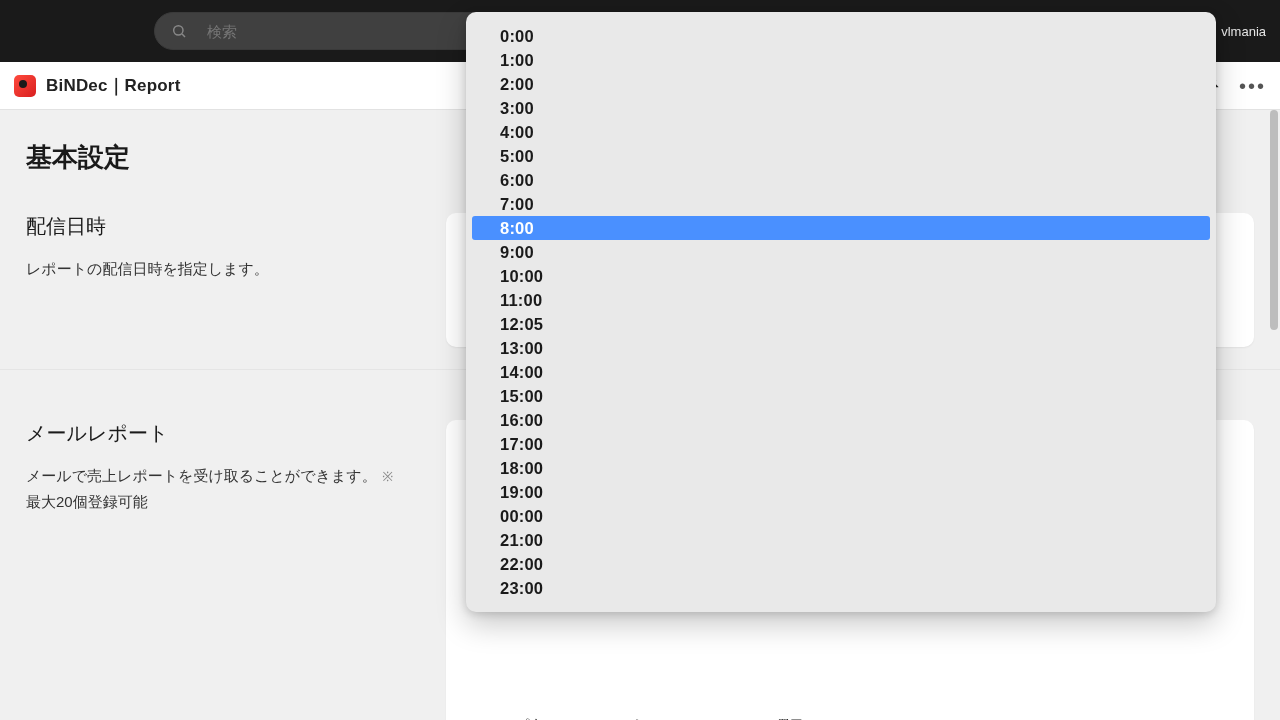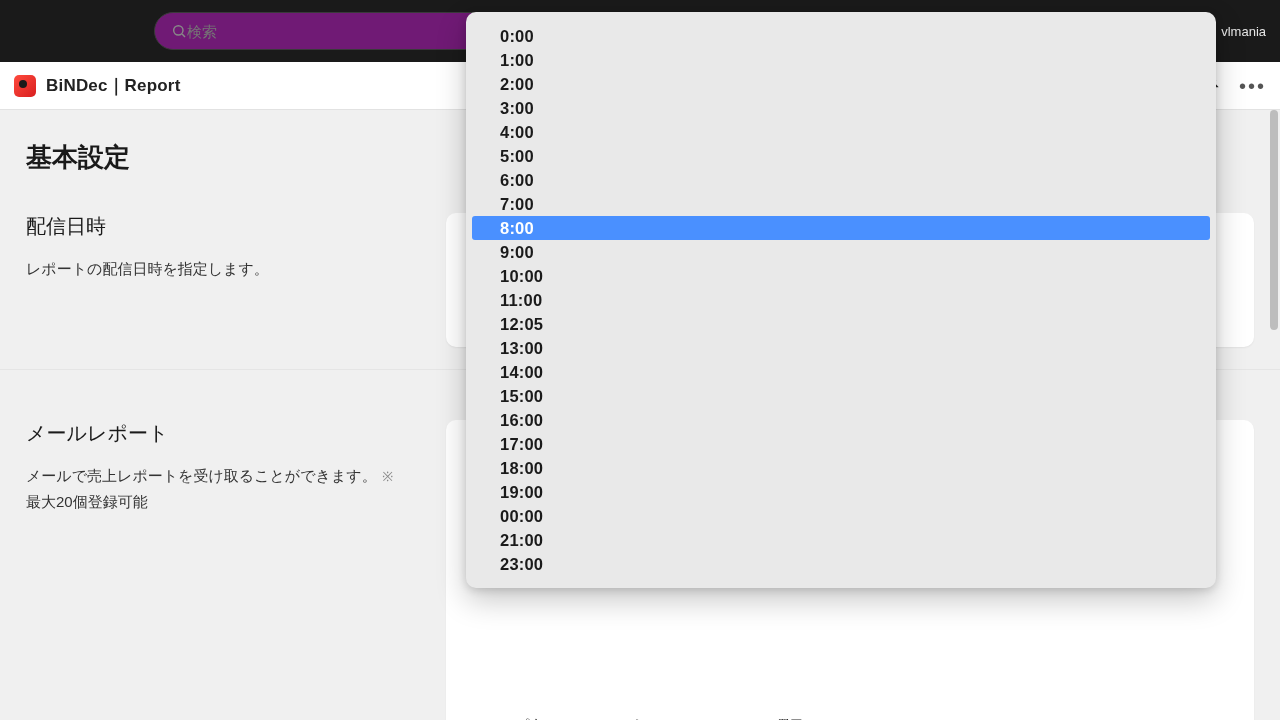--- a/index.html
+++ b/index.html
@@ -16,27 +16,27 @@
       background: #1a1a1a;
       display: flex;
       align-items: center;
       padding: 0 14px;
       position: relative;
     }
     .search-box {
       margin-left: 140px;
       width: 560px;
       height: 38px;
-      background: #701a75;
+      background: #404040;
       border: 1px solid #3a3a3a;
       border-radius: 20px;
       display: flex;
       align-items: center;
       padding: 0 16px;
-      gap: 0;
+      gap: 20px;
       justify-content: flex-end;
     }
     .search-icon svg { display: block; }
     .search-input {
       flex: 1;
       background: transparent;
       border: none;
       color: #aaa;
       font-size: 15px;
       outline: none;
@@ -253,14 +253,15 @@
     <div class="dropdown-item">12:05</div>
     <div class="dropdown-item">13:00</div>
     <div class="dropdown-item">14:00</div>
     <div class="dropdown-item">15:00</div>
     <div class="dropdown-item">16:00</div>
     <div class="dropdown-item">17:00</div>
     <div class="dropdown-item">18:00</div>
     <div class="dropdown-item">19:00</div>
     <div class="dropdown-item">00:00</div>
     <div class="dropdown-item">21:00</div>
+    <div class="dropdown-item">22:00</div>
     <div class="dropdown-item">23:00</div>
   </div>
 
 </body></html>

